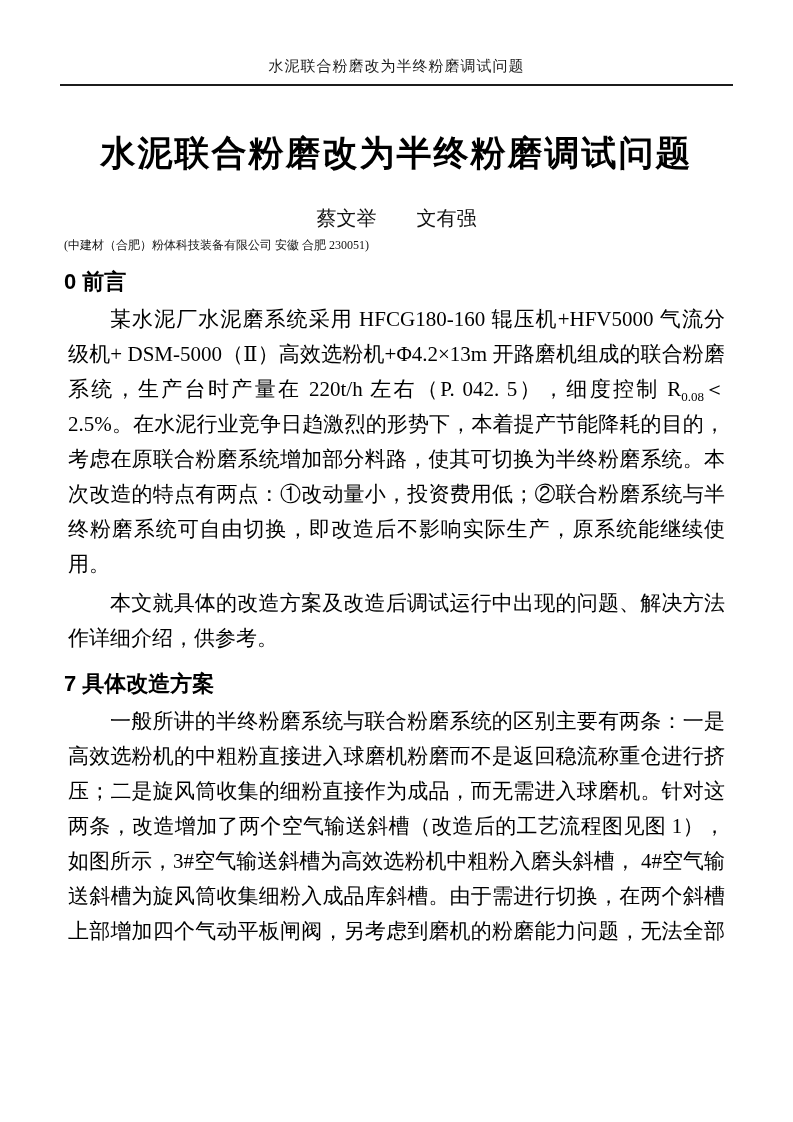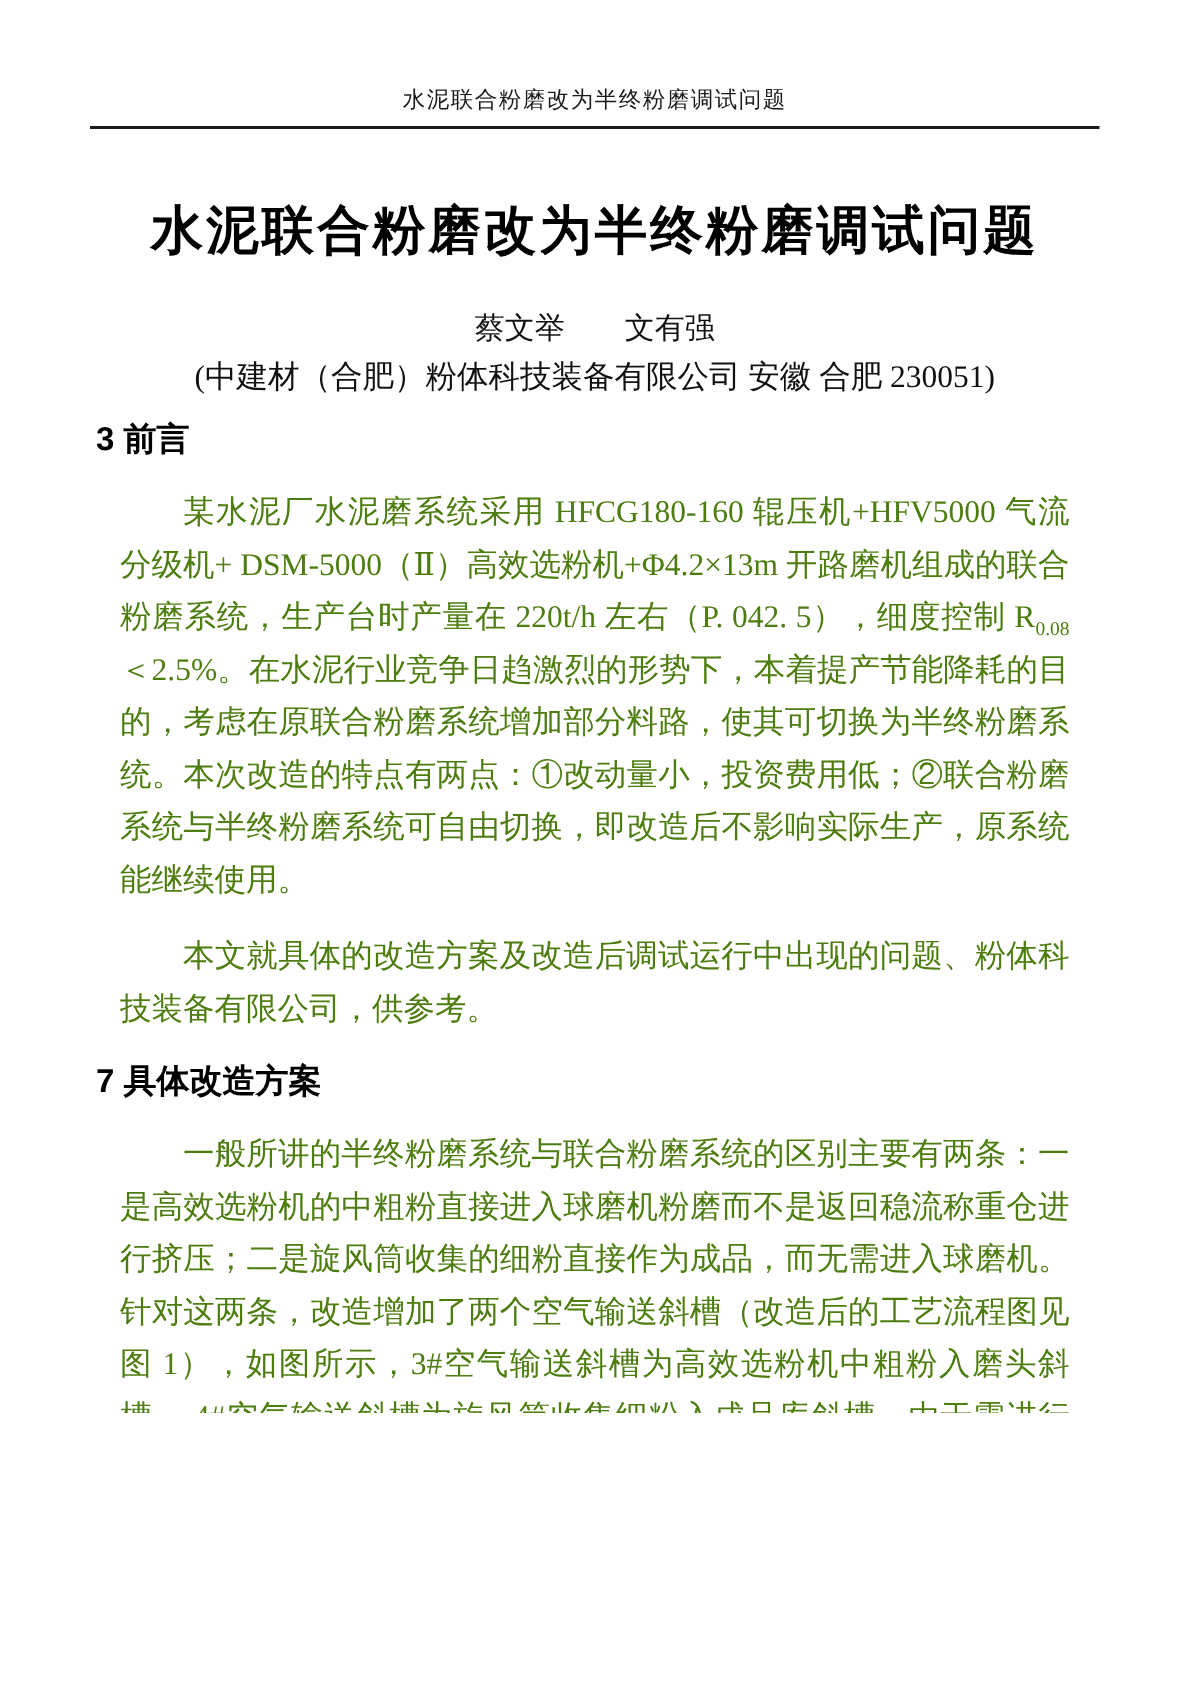--- a/index.html
+++ b/index.html
@@ -52,38 +52,37 @@
     color: #000000;
   }
   .authors {
     margin-top: 28px;
     text-align: center;
     font-size: 20px;
     color: #111111;
   }
   .affiliation {
     margin-top: 5px;
-    text-align: center;
-    font-size: 21px;
+    font-size: 12px;
     color: #111111;
   }
   .section-heading {
     margin: 13px 0 5px 0;
     font-family: "Liberation Sans", "DejaVu Sans", sans-serif;
     font-weight: bold;
     font-size: 22px;
     color: #000000;
   }
   .para {
-    margin: 16px;
+    margin: 4px;
     font-size: 21px;
     line-height: 35px;
     text-align: justify;
     text-indent: 2em;
-    color: #4d7c0f;
+    color: #000000;
   }
   .para sub {
     font-size: 13px;
     line-height: 0;
   }
   
   .footer-rule {
     position: absolute;
     top: 1053px;
     left: 60px;
@@ -120,25 +119,25 @@
   <div class="header-rule"></div>
 
   <div class="content">
 
     <h1 class="article-title">水泥联合粉磨改为半终粉磨调试问题</h1>
 
     <div class="authors">蔡文举　　文有强</div>
 
     <div class="affiliation">(中建材（合肥）粉体科技装备有限公司 安徽 合肥 230051)</div>
 
-    <h2 class="section-heading">3 前言</h2>
+    <h2 class="section-heading">0 前言</h2>
 
     <p class="para"><span>某水泥厂水泥磨系统采用 HFCG180-160 辊压机+HFV5000 气流分级机+ DSM-5000（Ⅱ）高效选粉机+Φ4.2×13m 开路磨机组成的联合粉磨系统，生产台时产量在 220t/h 左右（P. 042. 5），细度控制 R</span><sub>0.08</sub><span>＜2.5%。在水泥行业竞争日趋激烈的形势下，本着提产节能降耗的目的，考虑在原联合粉磨系统增加部分料路，使其可切换为半终粉磨系统。本次改造的特点有两点：①改动量小，投资费用低；②联合粉磨系统与半终粉磨系统可自由切换，即改造后不影响实际生产，原系统能继续使用。</span></p>
 
-    <p class="para">本文就具体的改造方案及改造后调试运行中出现的问题、粉体科技装备有限公司，供参考。</p>
+    <p class="para">本文就具体的改造方案及改造后调试运行中出现的问题、解决方法作详细介绍，供参考。</p>
 
     <h2 class="section-heading">7 具体改造方案</h2>
 
     <p class="para">一般所讲的半终粉磨系统与联合粉磨系统的区别主要有两条：一是高效选粉机的中粗粉直接进入球磨机粉磨而不是返回稳流称重仓进行挤压；二是旋风筒收集的细粉直接作为成品，而无需进入球磨机。针对这两条，改造增加了两个空气输送斜槽（改造后的工艺流程图见图 1），如图所示，3#空气输送斜槽为高效选粉机中粗粉入磨头斜槽， 4#空气输送斜槽为旋风筒收集细粉入成品库斜槽。由于需进行切换，在两个斜槽上部增加四个气动平板闸阀，另考虑到磨机的粉磨能力问题，无法全部消化高效选粉机的中粗粉，故在高效选粉机至 3#空气输送斜槽的溜管间分出一路至稳流称重仓，通过溜管上安装的电动回转卸料器（变频调速）控制中粗粉入磨物料量。改造后，原系统的风路系统未发生变化。改造前主要设备见表 1，改造后增加的设备见表 2。</p>
 
   </div>
 
   <div class="footer-rule"></div>
   <div class="footer-page-number">26</div>
   <div class="footer-issue">2021.No.3</div>

